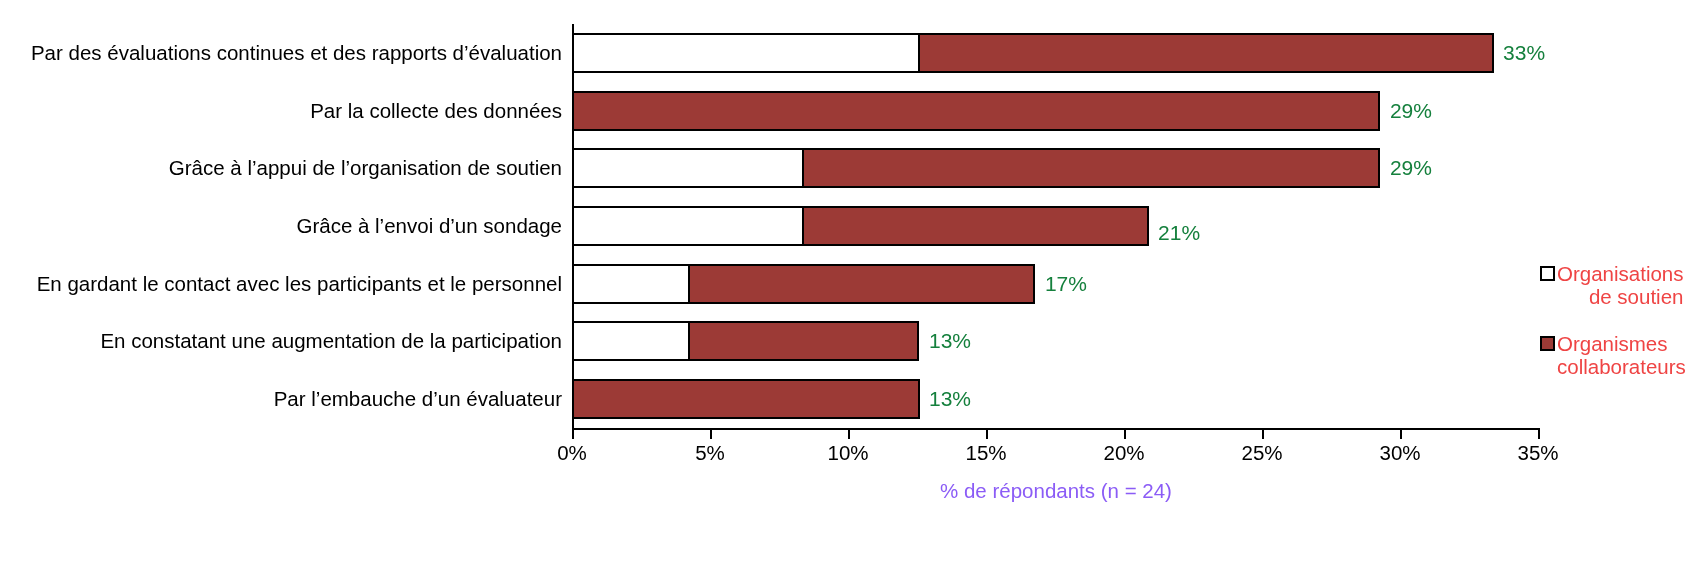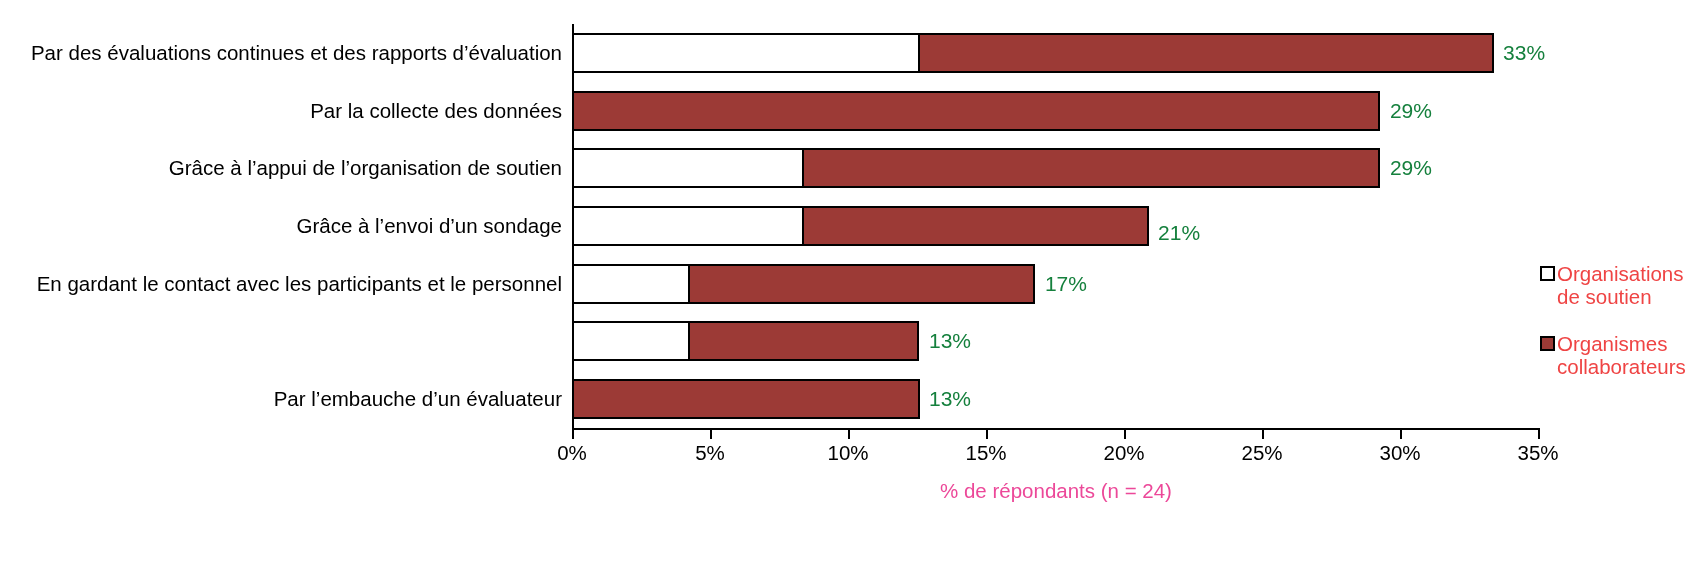--- a/index.html
+++ b/index.html
@@ -25,44 +25,45 @@
   .bar-value{position:absolute;top:8px;font-size:21px;line-height:24px;
              font-weight:normal;color:#15803d;white-space:nowrap;}
 
   
   .ticks{position:absolute;left:572px;top:428px;width:968px;height:12px;}
   .tick{position:absolute;top:0;width:2px;height:11px;background:#000;}
   .tick-labels{position:absolute;left:0px;top:440px;width:1700px;height:30px;}
   .tick-label{position:absolute;top:0;width:120px;margin-left:-60px;text-align:center;
               font-size:20.5px;line-height:26px;color:#000;}
   .axis-title{position:absolute;top:478px;left:572px;width:968px;text-align:center;
-              font-size:20.5px;line-height:26px;color:#ec4899;}
+              font-size:20.5px;line-height:26px;color:#8b5cf6;}
 
   
   .legend{position:absolute;left:1540px;top:262px;width:160px;}
   .legend-item{position:relative;margin-bottom:24px;}
   .legend-row{display:flex;align-items:flex-start;}
   .legend-swatch{flex:0 0 auto;width:15px;height:15px;margin-top:4px;margin-right:2px;
                  box-sizing:border-box;border:2.5px solid #000;}
   .legend-swatch.support{background:#ffffff;}
   .legend-swatch.collab{background:#9c3a36;}
   .legend-text{font-size:20.5px;line-height:23px;color:#ef4444;text-align:left;}
-  .legend-text .l2{display:block;text-align:left;}
+  .legend-text .l2{display:block;text-align:right;}
 </style>
 </head>
 <body>
 
 <div id="chart">
 
   <div class="cat-labels">
       <div class="cat-label" style="top: 17.8571px;">Par des évaluations continues et des rapports d’évaluation</div>
       <div class="cat-label" style="top: 75.5714px;">Par la collecte des données</div>
       <div class="cat-label" style="top: 133.286px;">Grâce à l’appui de l’organisation de soutien</div>
       <div class="cat-label" style="top: 191px;">Grâce à l’envoi d’un sondage</div>
       <div class="cat-label" style="top: 248.714px;">En gardant le contact avec les participants et le personnel</div>
+      <div class="cat-label" style="top: 306.429px;">En constatant une augmentation de la participation</div>
       <div class="cat-label" style="top: 364.143px;">Par l’embauche d’un évaluateur</div>
     </div>
 
   <div class="plot">
     <div class="axis-line"></div>
     <div class="baseline"></div>
   <div class="row" style="top: 8.85714px;">
         <div class="seg support" style="left: 0px; width: 347.5px; z-index: 2;"></div>
         <div class="seg collab" style="left: 345px; width: 576.58px; z-index: 1;"></div>
         <div class="bar-value" style="left: 931.08px;">33%</div>

